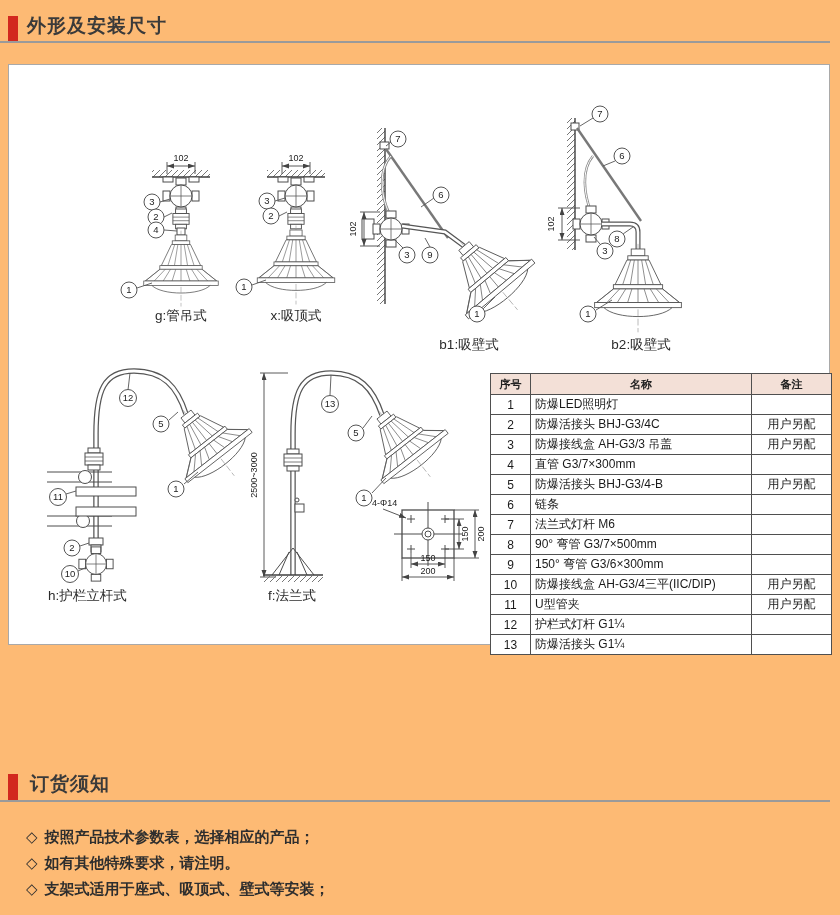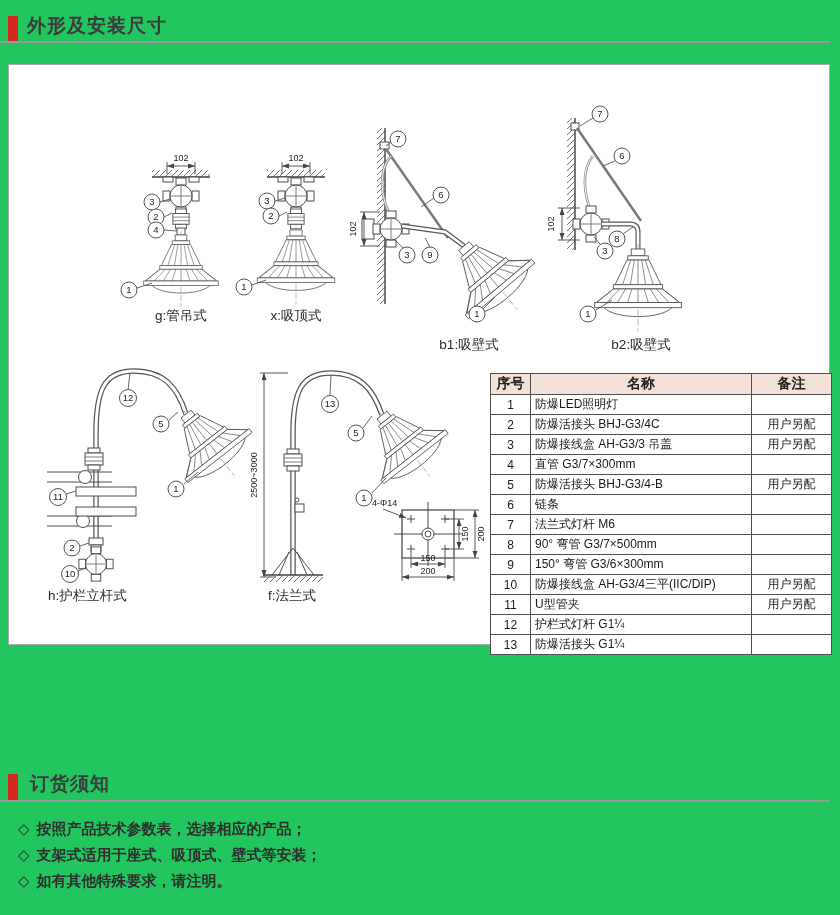--- a/index.html
+++ b/index.html
@@ -1,16 +1,16 @@
 <!DOCTYPE html>
 <html><head>
 <meta charset="utf-8">
 <style>
   html,body { margin:0; padding:0; background:#fff; }
-  .page { position:relative; width:840px; height:915px; background:#22c55e;
+  .page { position:relative; width:840px; height:915px; background:#fdba74;
           font-family:"Liberation Sans","DejaVu Sans",sans-serif; overflow:hidden; }
 
   
   .sec-bar  { position:absolute; width:10px; height:26px; background:#d2281e; }
   .sec-title{ position:absolute; font-size:19px; font-weight:bold; color:#3a3a3a; letter-spacing:1px; white-space:nowrap; }
   .sec-line { position:absolute; left:0; width:830px; height:0; border-top:2px solid #9a9a9a; }
 
   
   .panel { position:absolute; left:8px; top:64px; width:820px; height:579px; border:1.5px solid #a9a9a9; background:#fff; }
   svg.drawings { position:absolute; left:8px; top:64px; }
@@ -37,27 +37,27 @@
   #jbox circle { fill:#fff; stroke:#4d4d4d; stroke-width:1; }
   #lamp line, #jbox line, #union line { stroke:#5a5a5a; stroke-width:0.8; }
   #lamp path { stroke:#4d4d4d; stroke-width:1; fill:none; }
   #lamp .axis { stroke:#9a9a9a; stroke-width:0.8; stroke-dasharray:8 3; }
 
   
   table.parts { position:absolute; left:490px; top:373px; width:341px;
                 border-collapse:collapse; table-layout:fixed; background:#fff;
                 font-size:12px; color:#1a1a1a; }
   table.parts th, table.parts td { border:1px solid #4f4f4f; padding:1px 4px; overflow:hidden; white-space:nowrap; }
-  table.parts th { background:#f3e0d7; font-weight:bold; font-size:14px; height:18px; text-align:center; color:#222; }
+  table.parts th { background:#f3e0d7; font-weight:bold; font-size:11px; height:18px; text-align:center; color:#222; }
   table.parts td { height:15.5px; }
   table.parts td.c-no, table.parts td.c-rm { text-align:center; }
   table.parts td.c-nm { text-align:left;margin-top:20px; }
 
   
-  .notes { position:absolute; left:10px; top:808px; list-style:none; margin:8px; padding:0; }
+  .notes { position:absolute; left:10px; top:808px; list-style:none; margin:16px; padding:0; }
   .note-item { font-size:15px; font-weight:bold; color:#2e2e2e; line-height:26px; white-space:nowrap; }
   .note-item .diamond { margin-right:7px; font-weight:normal; }
 </style>
 </head>
 <body>
 
 <div class="page">
 
   <div class="sec-bar" style="left:8px; top:16px;"></div>
   <div class="sec-title" style="left:27px; top:13px;">外形及安装尺寸</div>
@@ -470,17 +470,17 @@
         </tr>
     </tbody>
   </table>
 
   <div class="sec-bar" style="left:8px; top:774px;"></div>
   <div class="sec-title" style="left:30px; top:771px;">订货须知</div>
   <div class="sec-line" style="top:800px;"></div>
 
   <ul class="notes">
     <li class="note-item"><span class="diamond">◇</span><span>按照产品技术参数表，选择相应的产品；</span></li>
+    <li class="note-item"><span class="diamond">◇</span><span>如有其他特殊要求，请注明。</span></li>
     <li class="note-item"><span class="diamond">◇</span><span>支架式适用于座式、吸顶式、壁式等安装；</span></li>
-    <li class="note-item"><span class="diamond">◇</span><span>如有其他特殊要求，请注明。</span></li>
   </ul>
 
 </div>
 
 </body></html>

